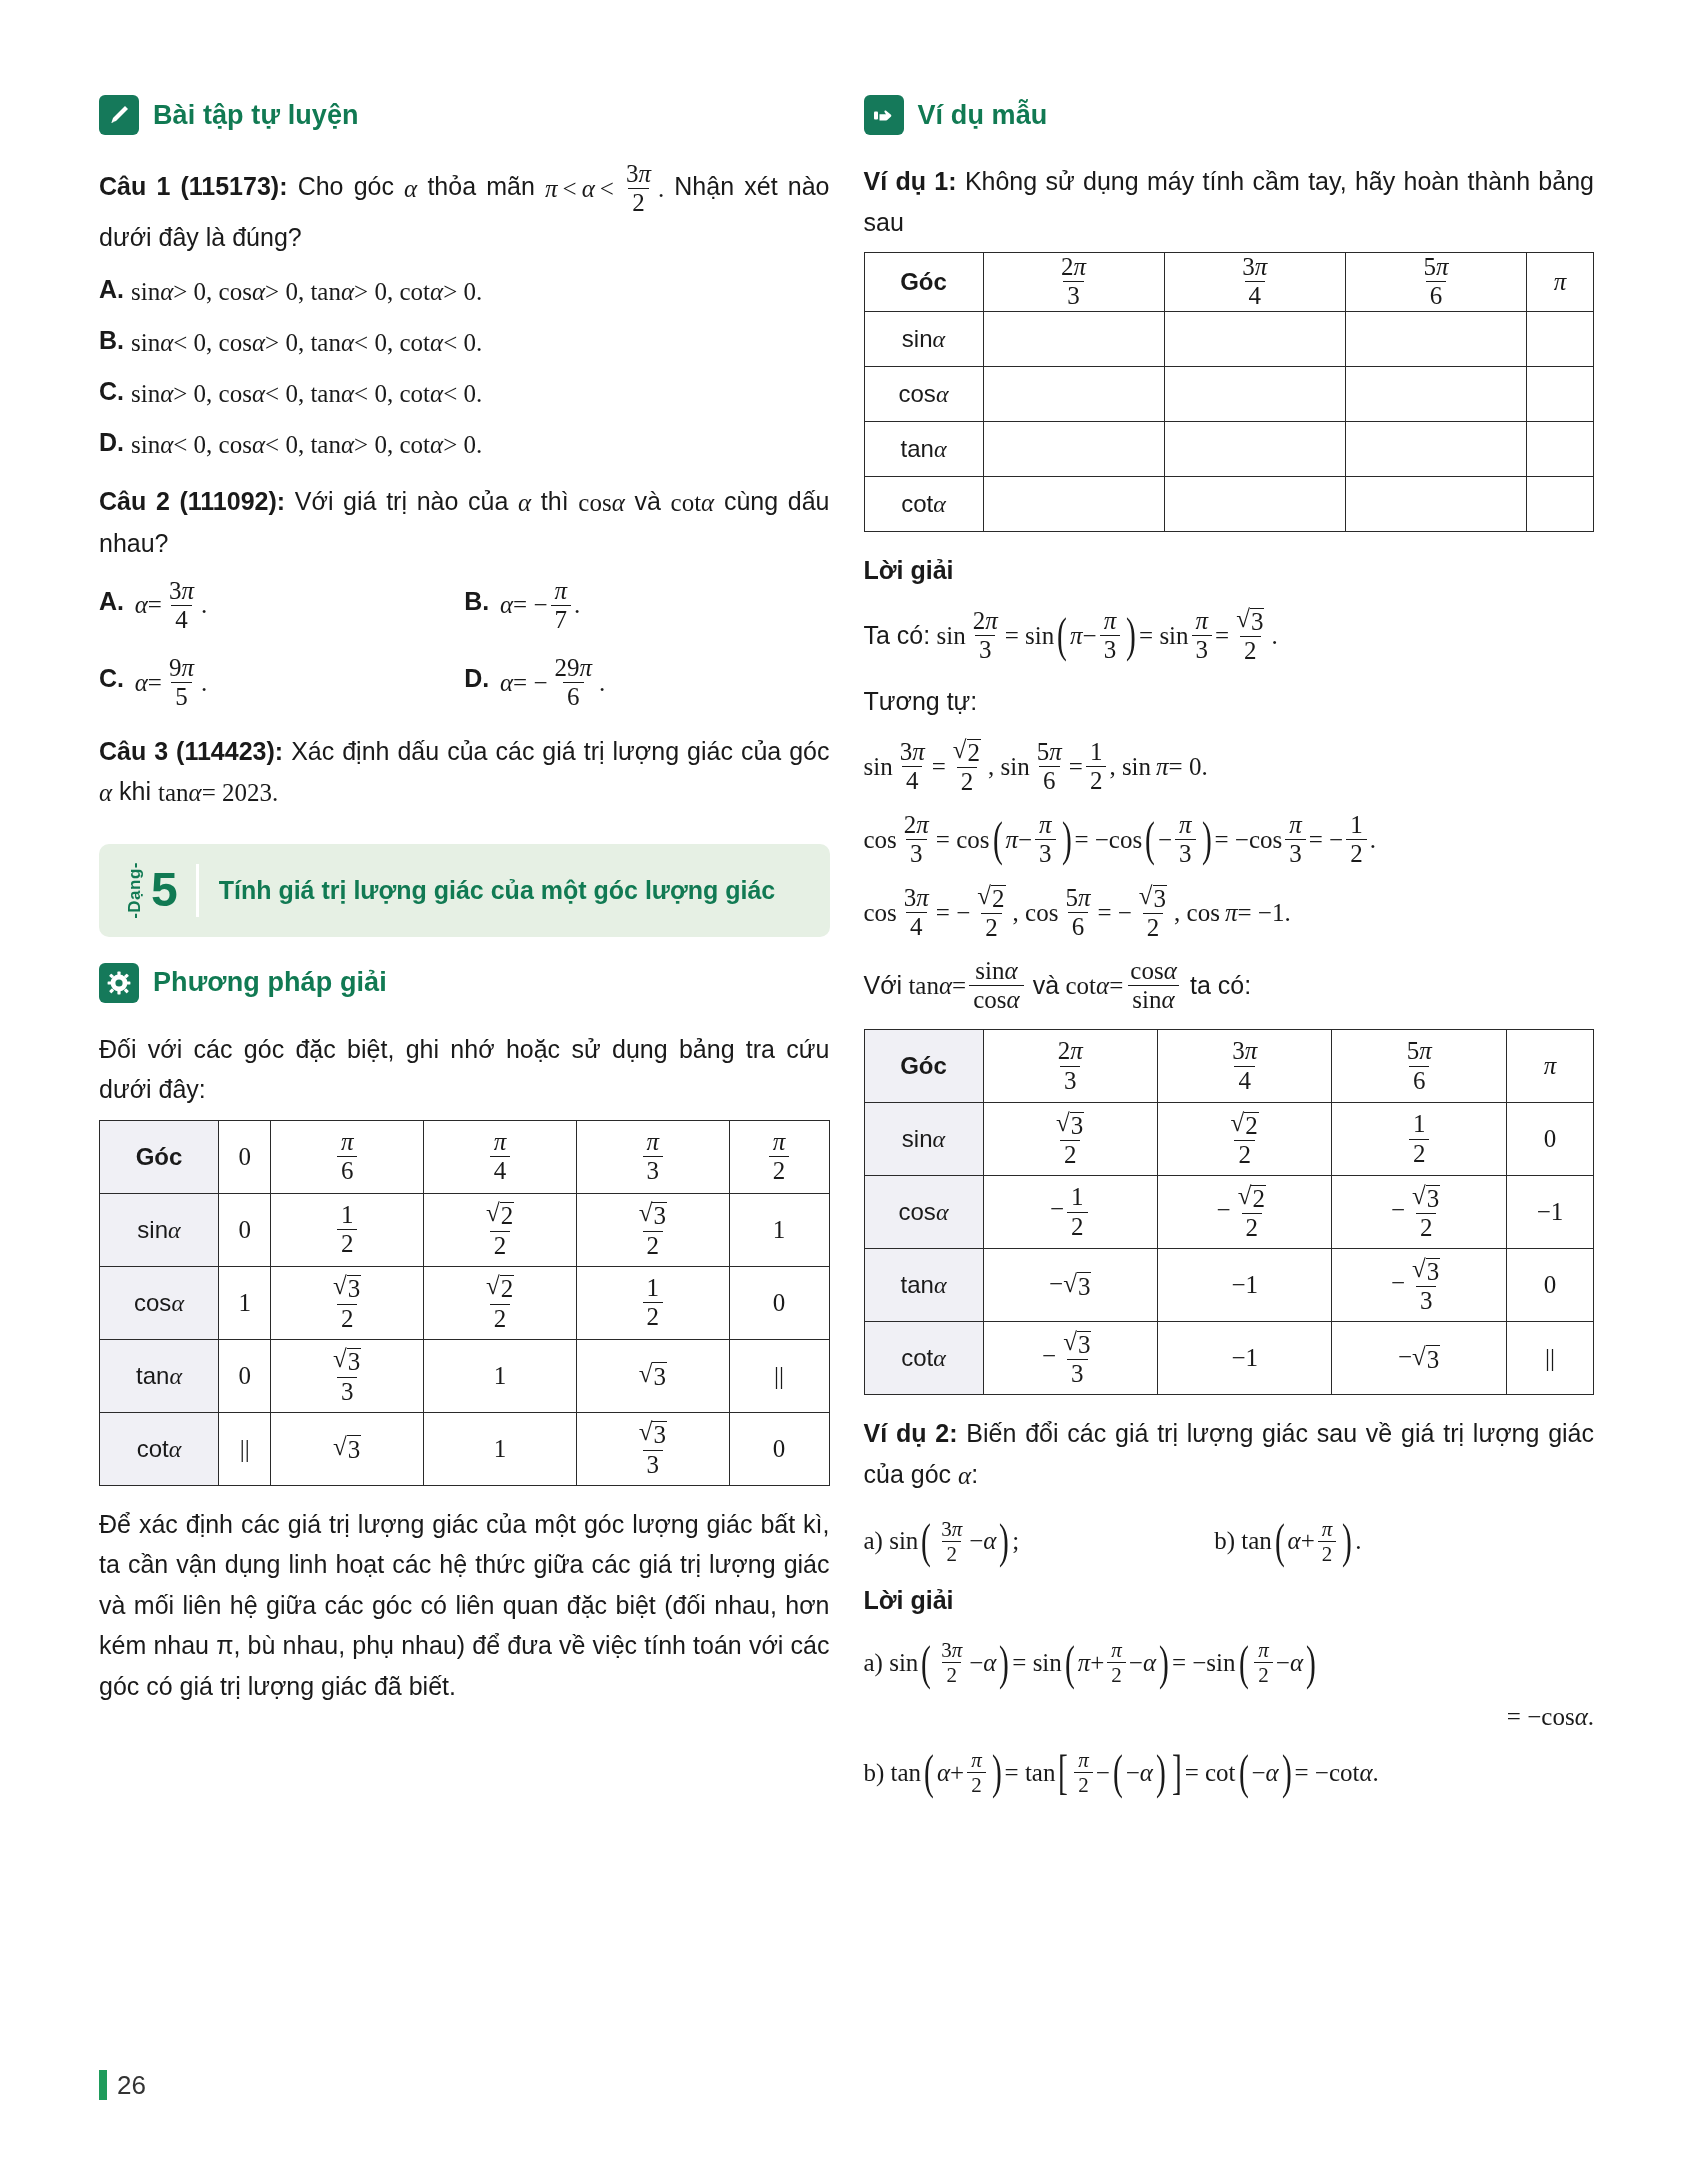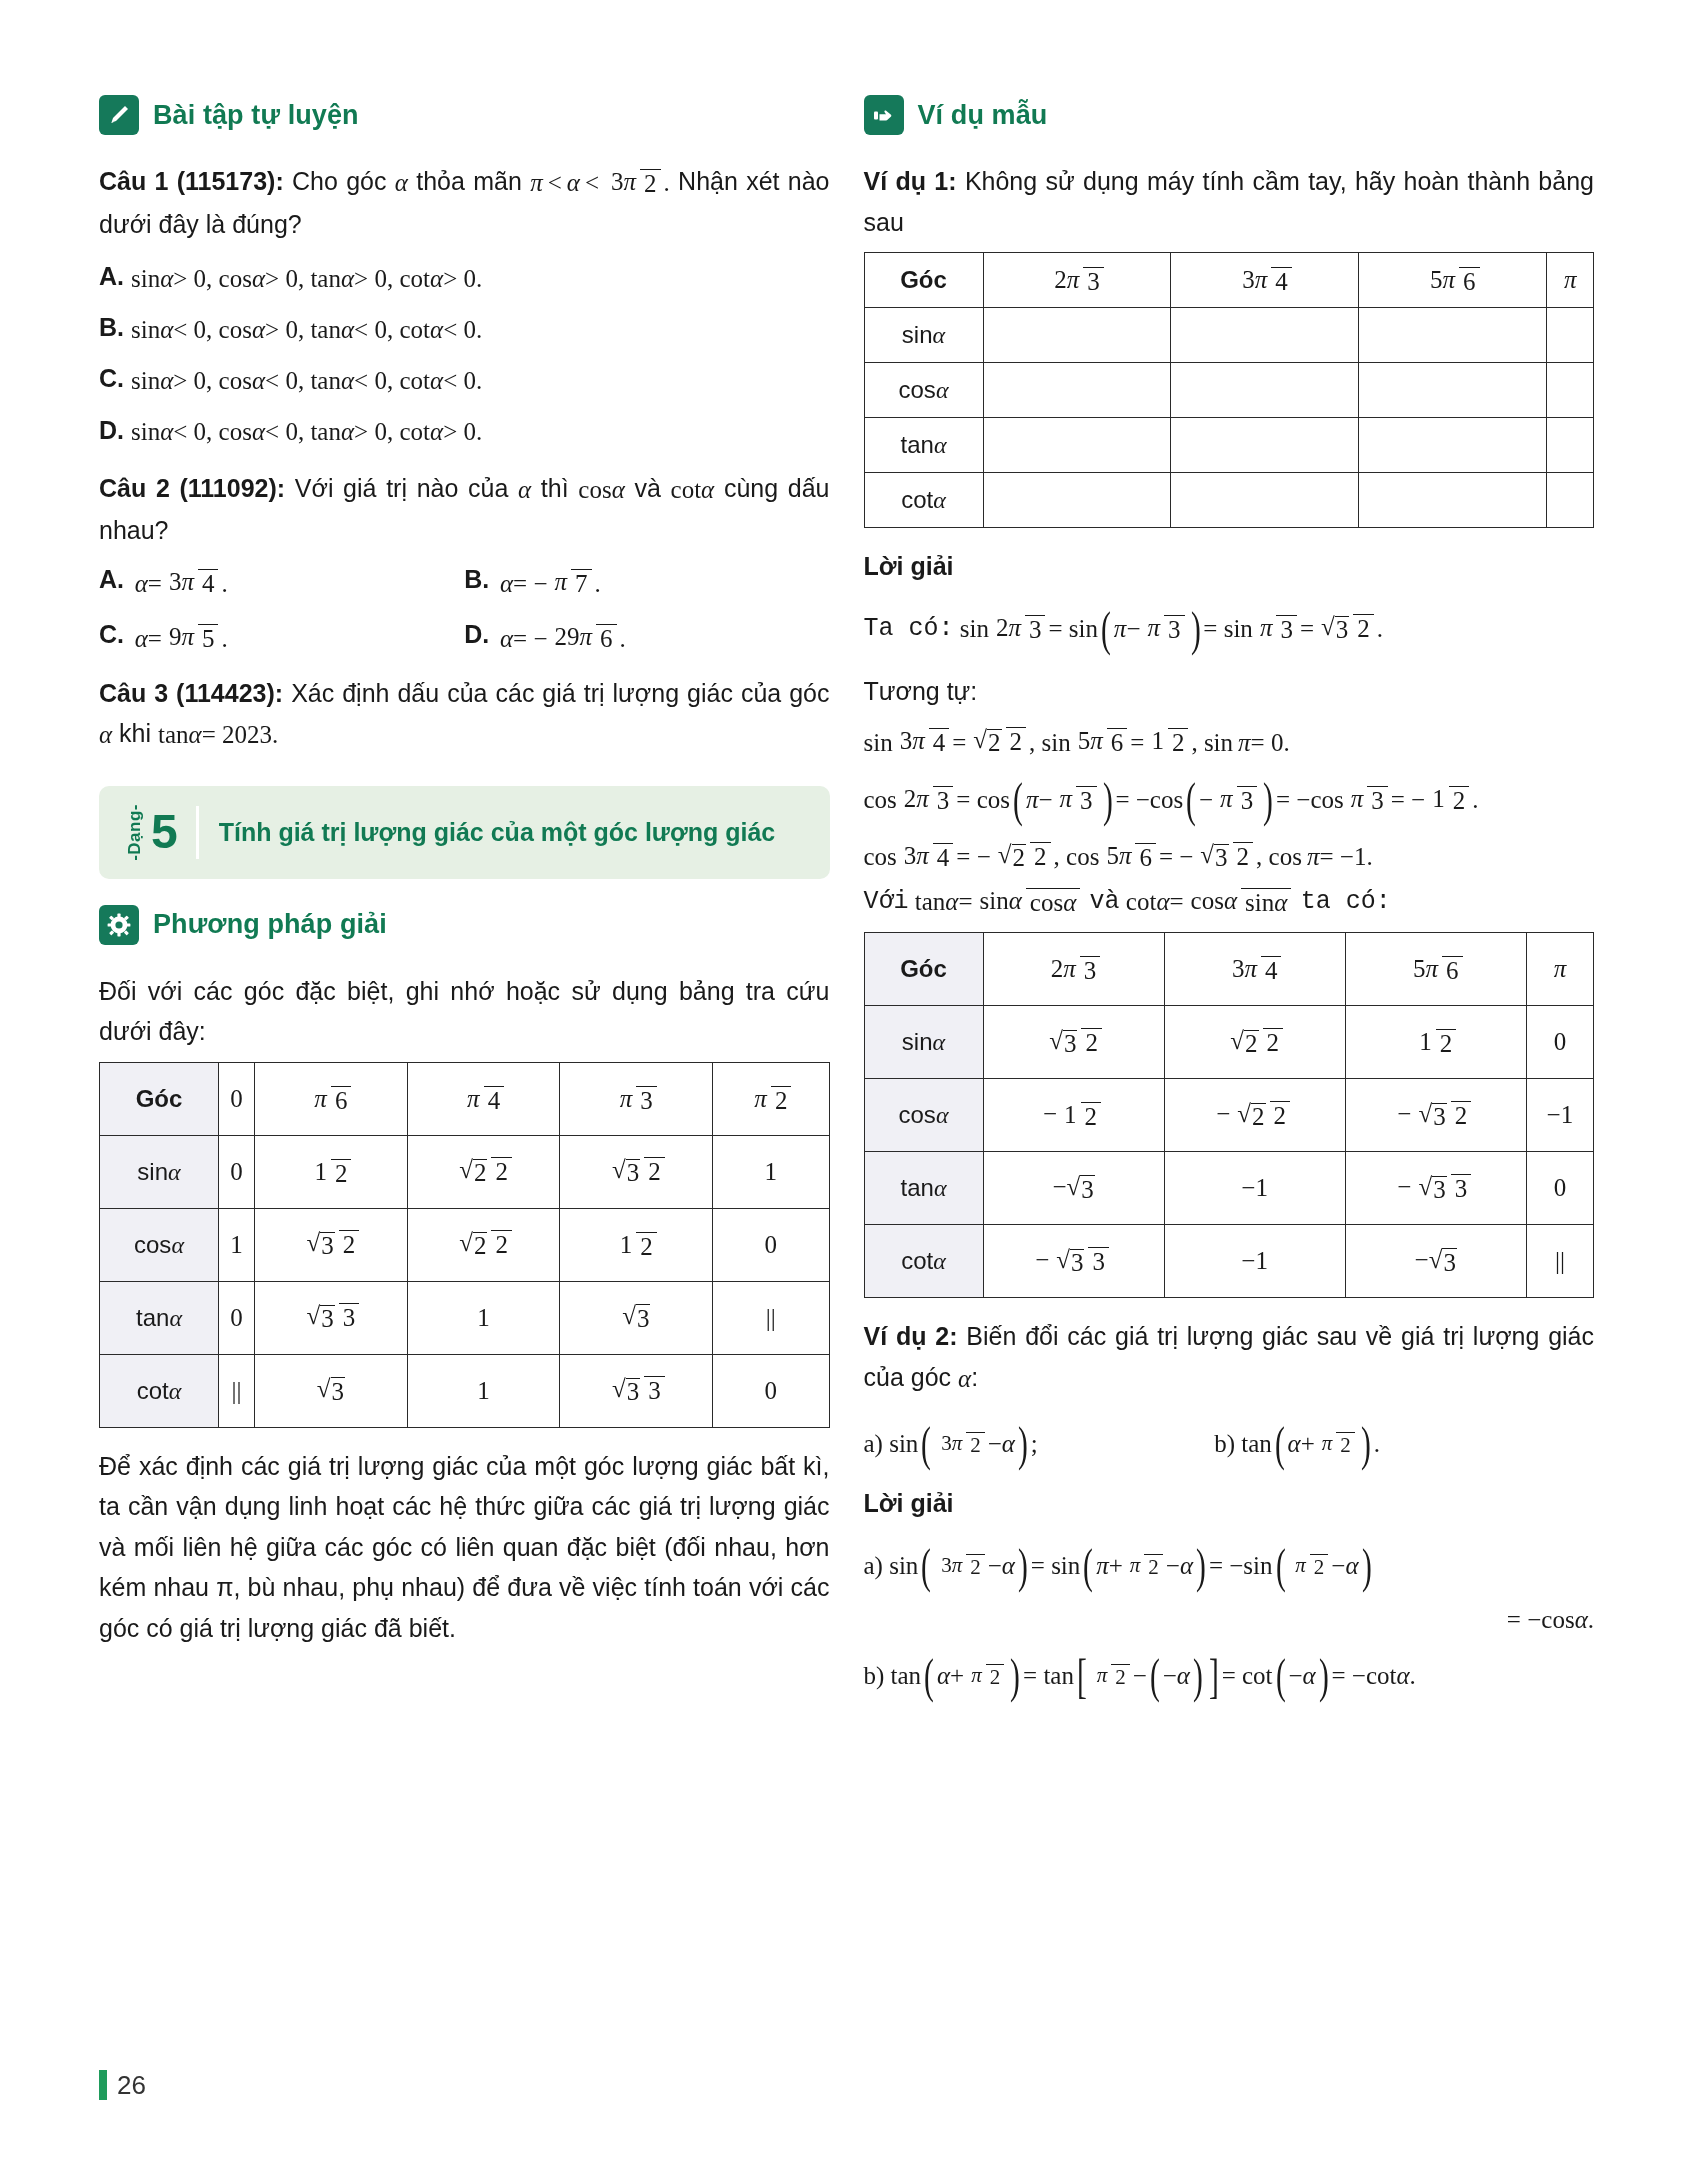--- a/index.html
+++ b/index.html
@@ -27,21 +27,21 @@
   
   p.t { font-size:25px; line-height:1.62; margin:12px 0 9px 0; text-align:justify; }
   p.t.nj { text-align:left; }
   .b { font-weight:bold; }
   .ser { font-family:"Liberation Serif", serif; }
   .opt { font-size:25px; line-height:1.9; margin:0 0 2px 0; }
 
   
   .math { font-family:"Liberation Serif", serif; font-size:25px; display:inline-flex;
           align-items:center; vertical-align:middle; white-space:nowrap; }
-  .frac { display:inline-flex; flex-direction:row; 
+  .frac { display:inline-flex; flex-direction:column; align-items:center;
           vertical-align:middle; margin:0 3px; line-height:1.05; }
   .frac .num { padding:0 4px 1px 4px; }
   .frac .den { padding:1px 4px 0 4px; border-top:1.6px solid #1a1a1a; }
   .frac.sm { font-size:21px; }
   .rad { display:inline-flex; align-items:flex-start; }
   .rad .sign { font-size:1em; }
   .rad .body { border-top:1.5px solid #1a1a1a; padding:0 1px; margin-top:2px; }
   .paren { font-size:1.9em; font-weight:300; font-family:"Liberation Serif", serif;
            display:inline-block; transform:scaleX(.62); transform-origin:center; }
   .sq  { font-size:1.9em; font-weight:300; font-family:"Liberation Serif", serif;
@@ -73,21 +73,21 @@
   table.tg.empty td.lab { background:#ffffff; }
   table.tg.empty td { height:55px; }
 
   
   .pnum { position:absolute; left:99px; bottom:77px; display:flex; align-items:flex-start; gap:10px; }
   .pnum .bar { width:8px; height:30px; background:#1f9c5c; }
   .pnum .n { font-size:26px; color:#333; font-weight:500; }
 
   .eq { font-family:"Liberation Serif", serif; font-size:25px; margin:16px 0;
         display:flex; align-items:center; flex-wrap:wrap; line-height:1.1; }
-  .sans { font-family:Liberation Mono, monospace; }
+  .sans { font-family:Liberation Sans, sans-serif; }
 </style>
 </head>
 <body>
 
 <div class="page">
  <div class="cols">
 
   <div class="col">
 
     <div class="sec-head">

